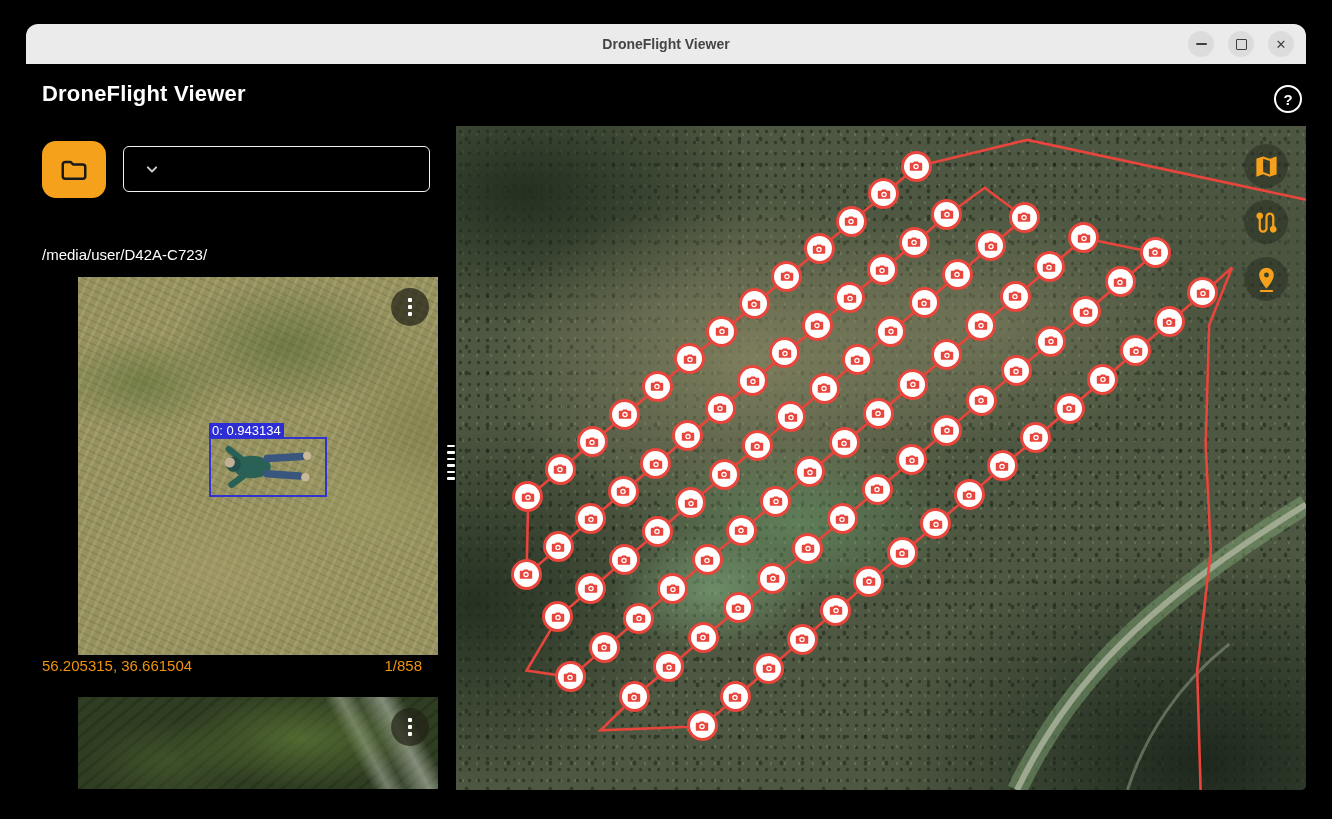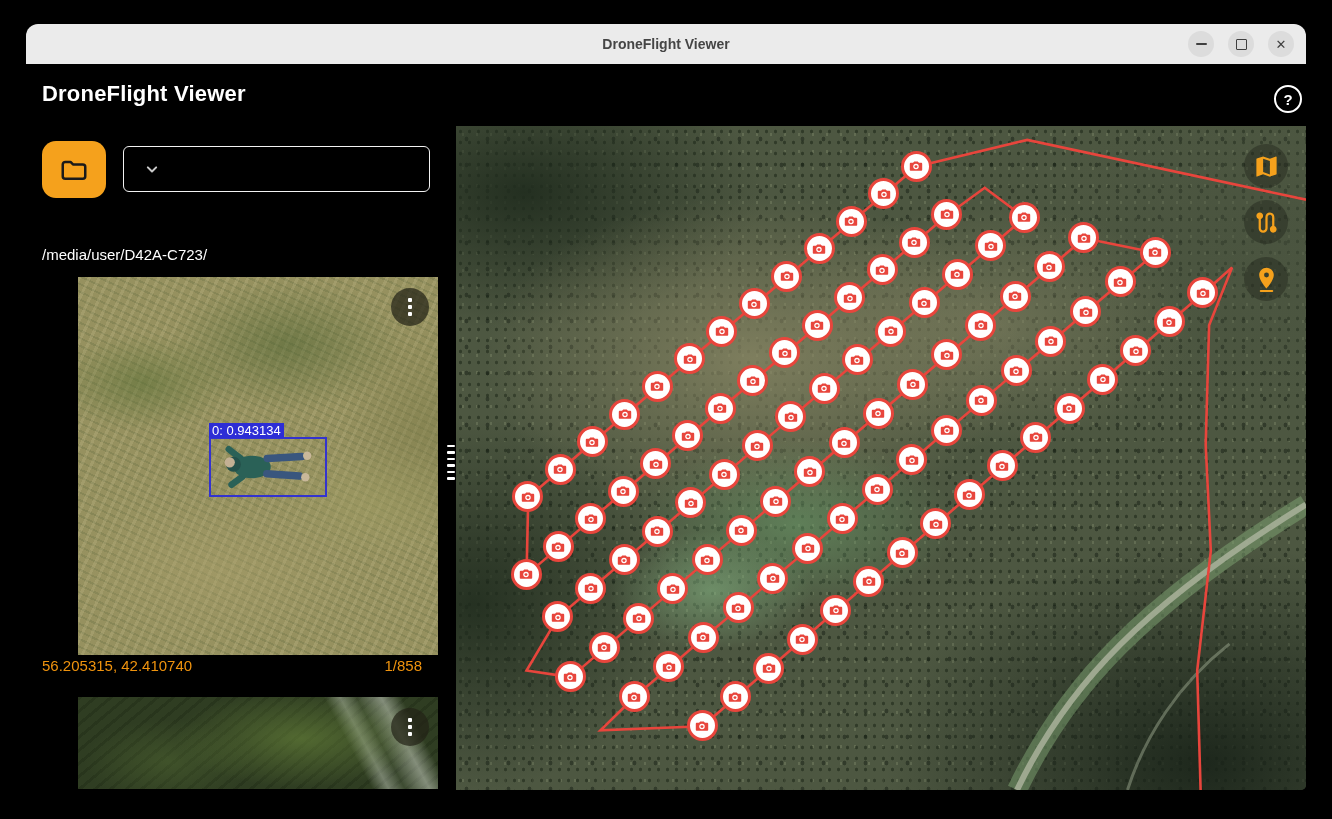--- a/index.html
+++ b/index.html
@@ -145,21 +145,21 @@
       </div>
       <div class="det-label">0: 0.943134</div>
       <button class="kebab">
         <i></i>
           <i></i>
           <i></i>
       </button>
     </div>
 
     <div class="photo-meta">
-      <span>56.205315, 42.410740</span>
+      <span>56.205315, 36.661504</span>
       <span>1/858</span>
     </div>
 
     <div class="photo-card card2">
       <button class="kebab">
         <i></i>
           <i></i>
           <i></i>
       </button>
     </div>

